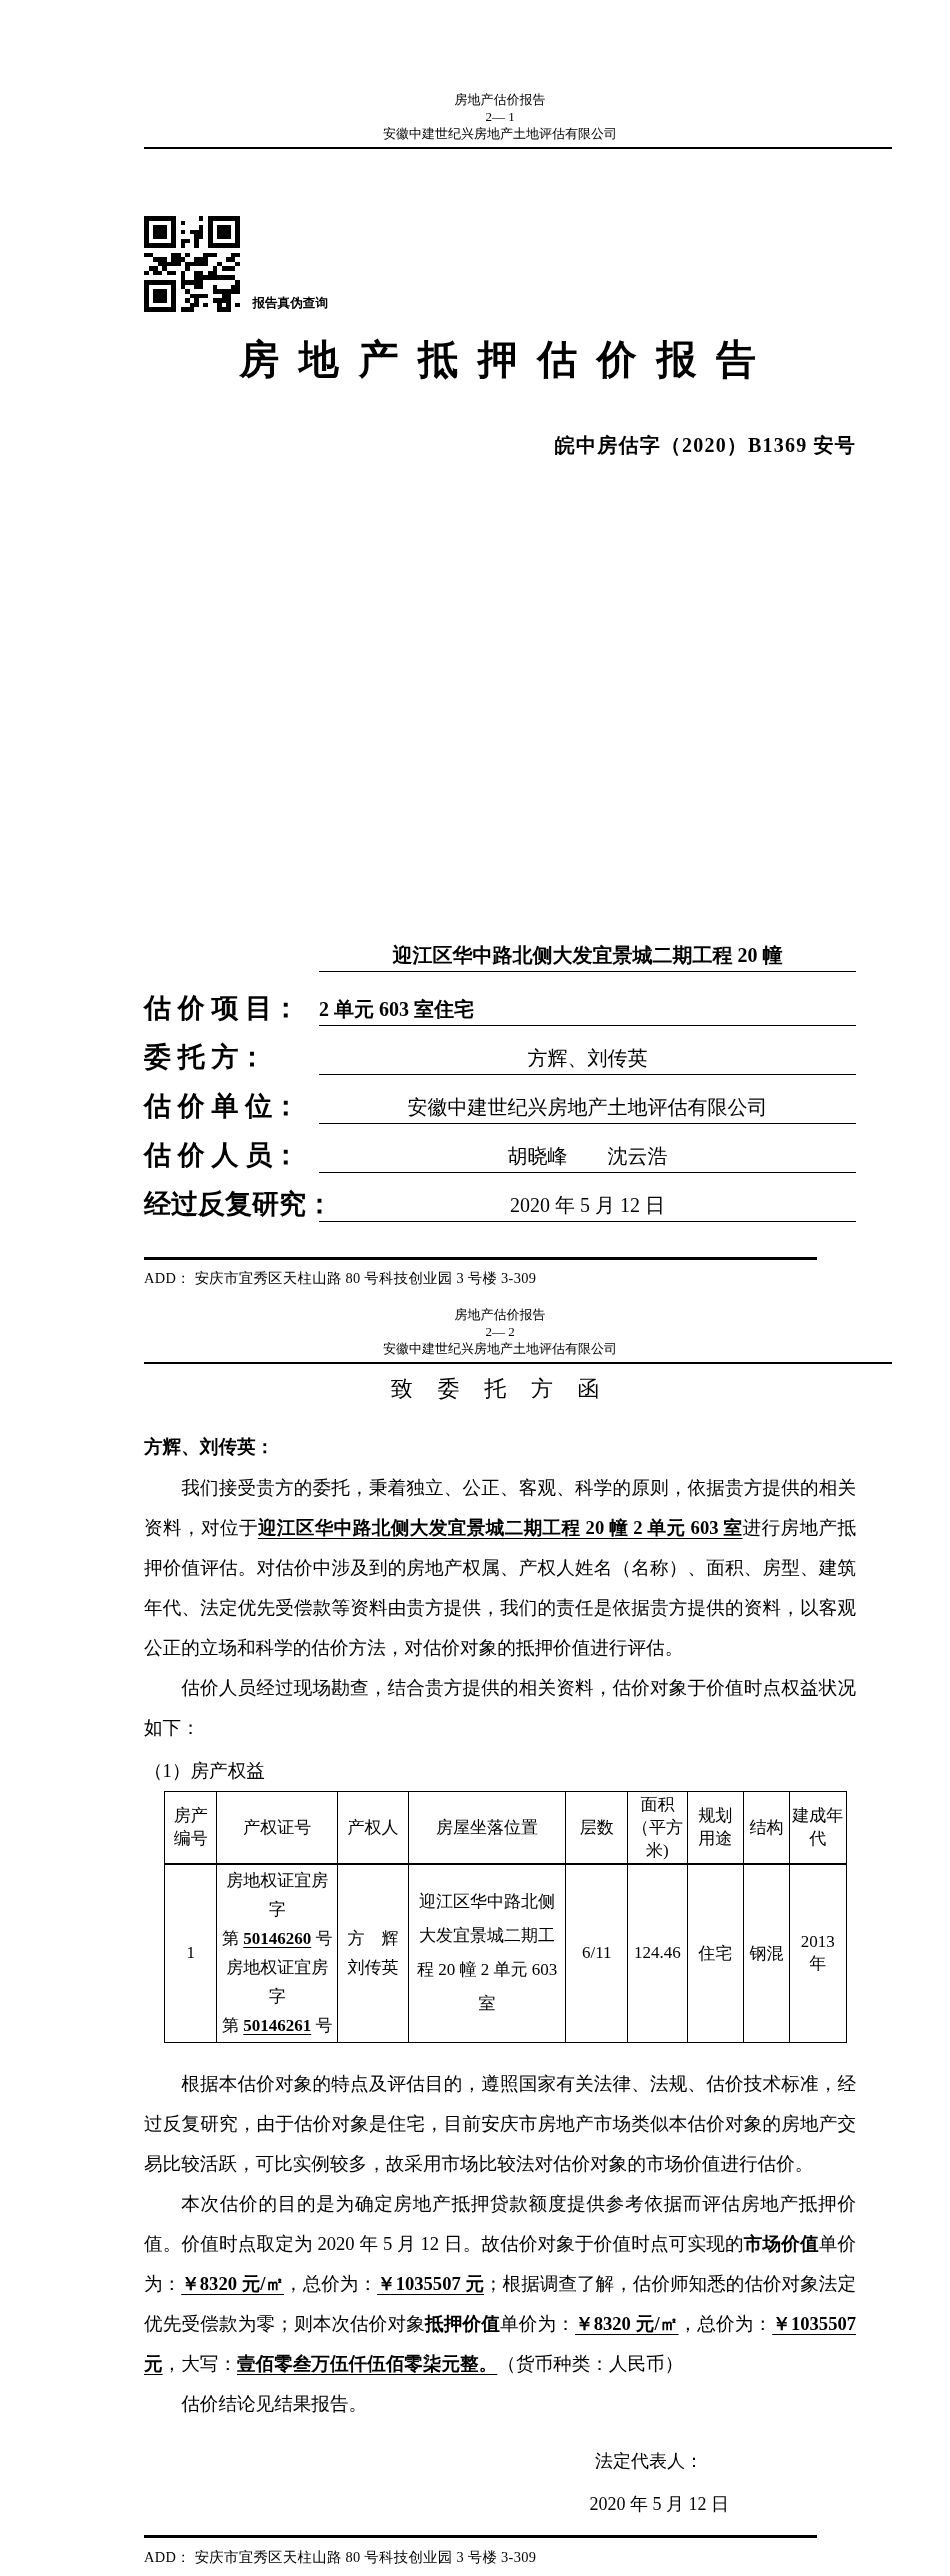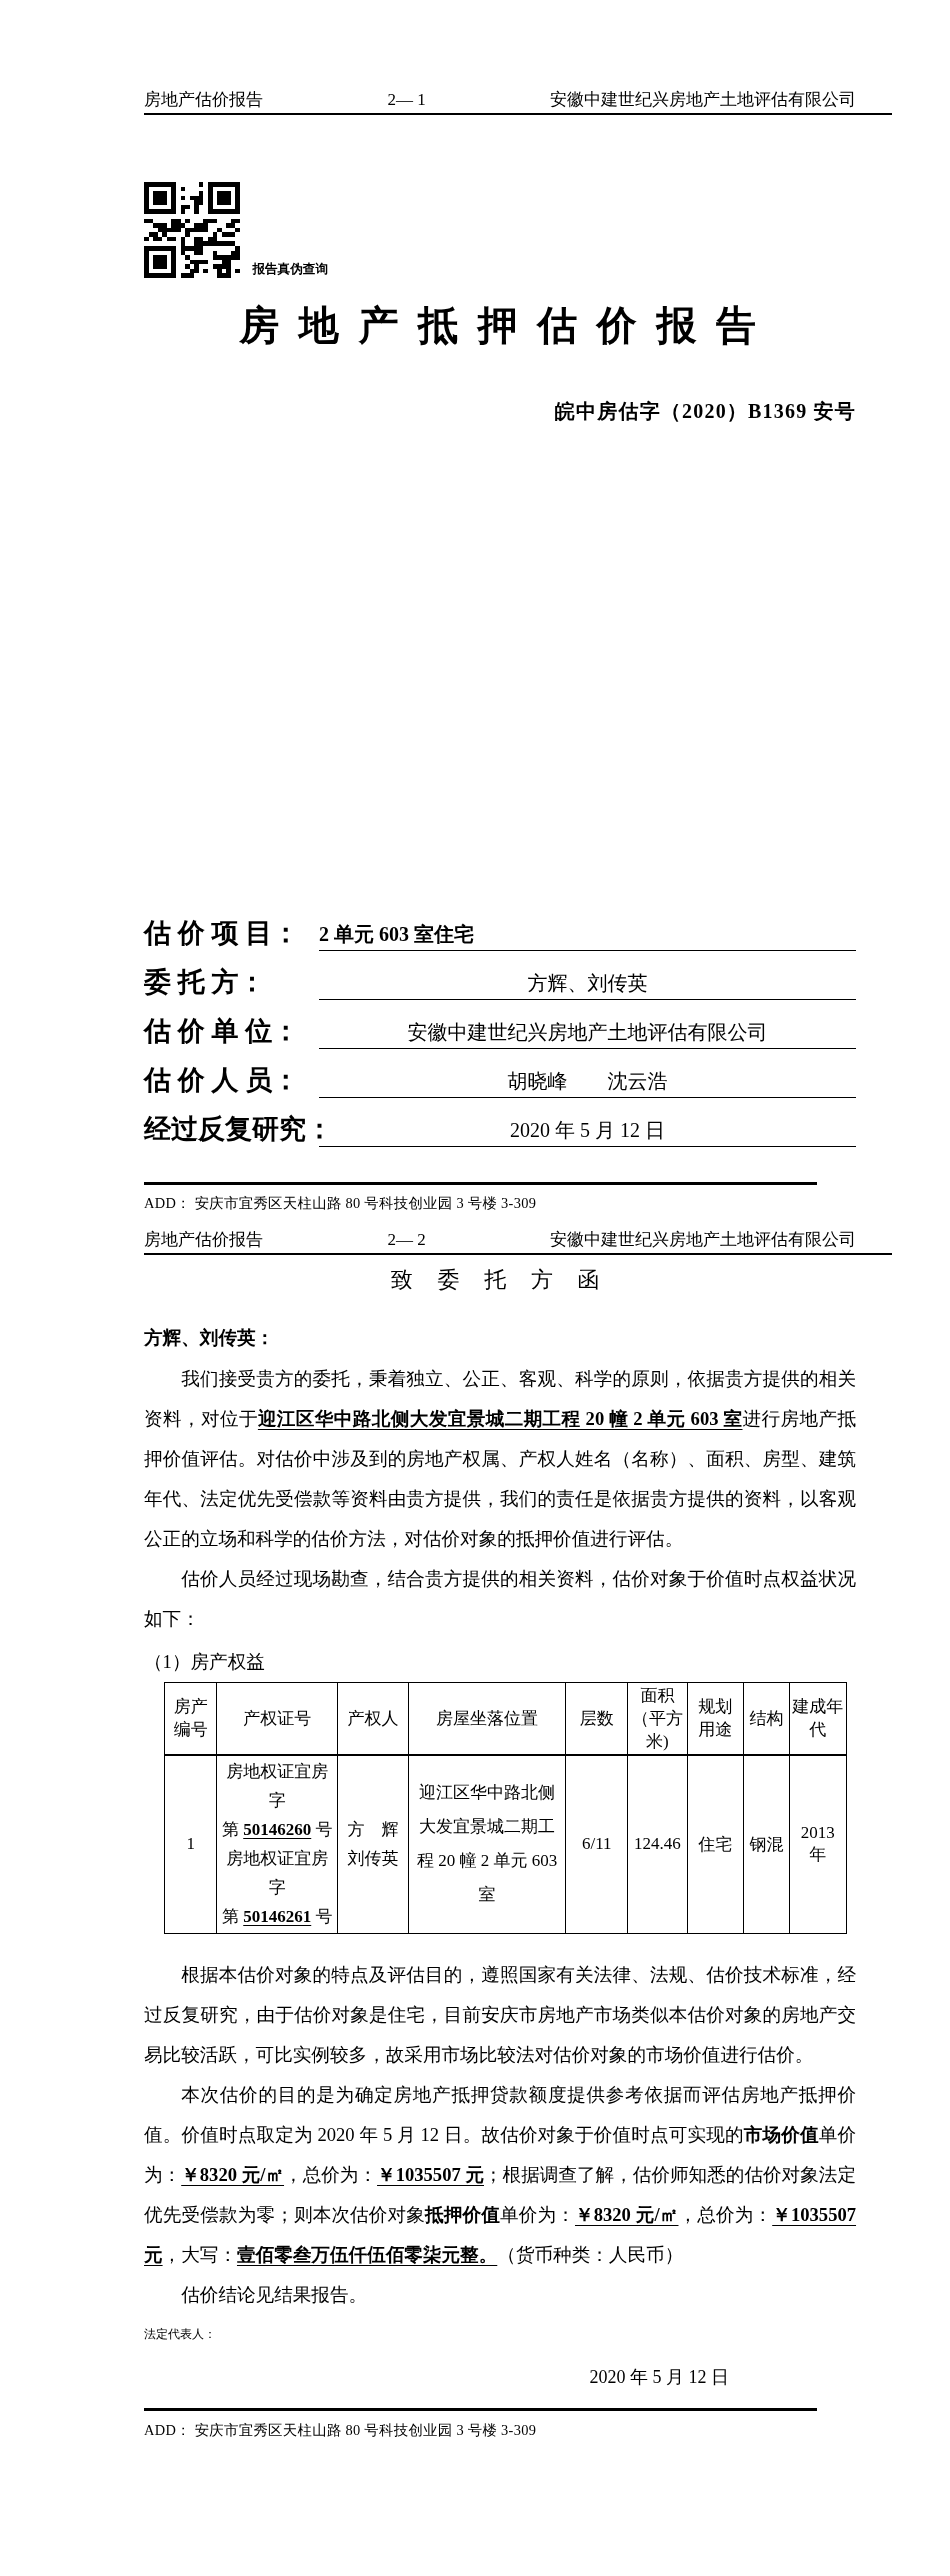--- a/index.html
+++ b/index.html
@@ -5,22 +5,22 @@
   * { box-sizing: border-box; }
   html,body { margin:0; padding:0; }
   body {
     background:#ffffff; color:#000;
     font-family:"Liberation Serif","DejaVu Serif",serif;
   }
   .sheet { width:951px; height:2576px; background:#fff; overflow:hidden; position:relative; }
   .content { padding-left:144px; padding-right:95px; }
 
   
-  .running-header { display:flex; justify-content:space-between; align-items:flex-start;
-    font-size:17px; line-height:17px; padding-top:0; }
+  .running-header { display:flex; justify-content:space-between; align-items:center;
+    font-size:13px; line-height:17px; padding-top:0;flex-direction:column; }
   .rh-rule { border-top:2.4px solid #000; margin-top:4.8px; margin-right:-36px; }
   .footer-rule { border-top:3px solid #000; width:673px; }
   .addr-line { font-size:14.4px; line-height:18px; margin-top:9.6px; letter-spacing:0.3px; }
 
   
   .p1-header { padding-top:91px; }
   .qr-wrap { margin-top:67px; display:flex; align-items:flex-end; }
   .qr-box { width:96px; height:96px; margin-right:1.2px; }
   .qr-box svg { width:96px; height:96px; display:block; shape-rendering:crispEdges; }
   .qr-caption { width:98px; text-align:center; font-size:12.6px; font-weight:bold; margin-top:6px; }
@@ -58,21 +58,21 @@
   table.prop thead th { height:71px; border-bottom:2.4px solid #000; line-height:23px; }
   table.prop tbody td { height:120px; }
   .cert-cell div { line-height:29px; }
   .owner-cell div { line-height:29px; }
   .loc-cell { line-height:34px; }
   .num-u { font-weight:bold; text-decoration:underline; text-underline-offset:3px;
     text-decoration-thickness:1.2px; }
 
   .para-block { margin-top:21.6px; }
   .sign-company { margin-top:27.6px; text-align:right; padding-right:42px; font-size:18px; line-height:24px; }
-  .sign-rep     { margin-top:7px; text-align:left; padding-right:153px; font-size:12px; line-height:24px; }
+  .sign-rep     { margin-top:25px; text-align:right; padding-right:153px; font-size:18px; line-height:24px; }
   .sign-date    { margin-top:19px; text-align:right; padding-right:127px; font-size:18px; line-height:24px; }
   .p2-footer { margin-top:19px; }
 </style>
 </head>
 <body>
 
 <div class="sheet">
   <div class="content">
 
     <div>
@@ -224,20 +224,21 @@
         <div class="qr-caption">报告真伪查询</div>
       </div>
 
       <h1 class="main-title">房 地 产 抵 押 估 价 报 告</h1>
       <div class="doc-no">皖中房估字（2020）B1369 安号</div>
 
       <div class="fields">
         <div class="field-row">
           <div class="f-label">估 价 项 目：</div>
           <div class="f-vals">
+            <div class="f-value bold">迎江区华中路北侧大发宜景城二期工程 20 幢</div>
             <div class="f-value bold second">2 单元 603 室住宅</div>
           </div>
         </div>
         <div class="field-row">
           <div class="f-label">委  托  方：</div>
           <div class="f-vals">
               <div class="f-value" style="height:49px;">方辉、刘传英</div>
             </div>
         </div>
         <div class="field-row">

